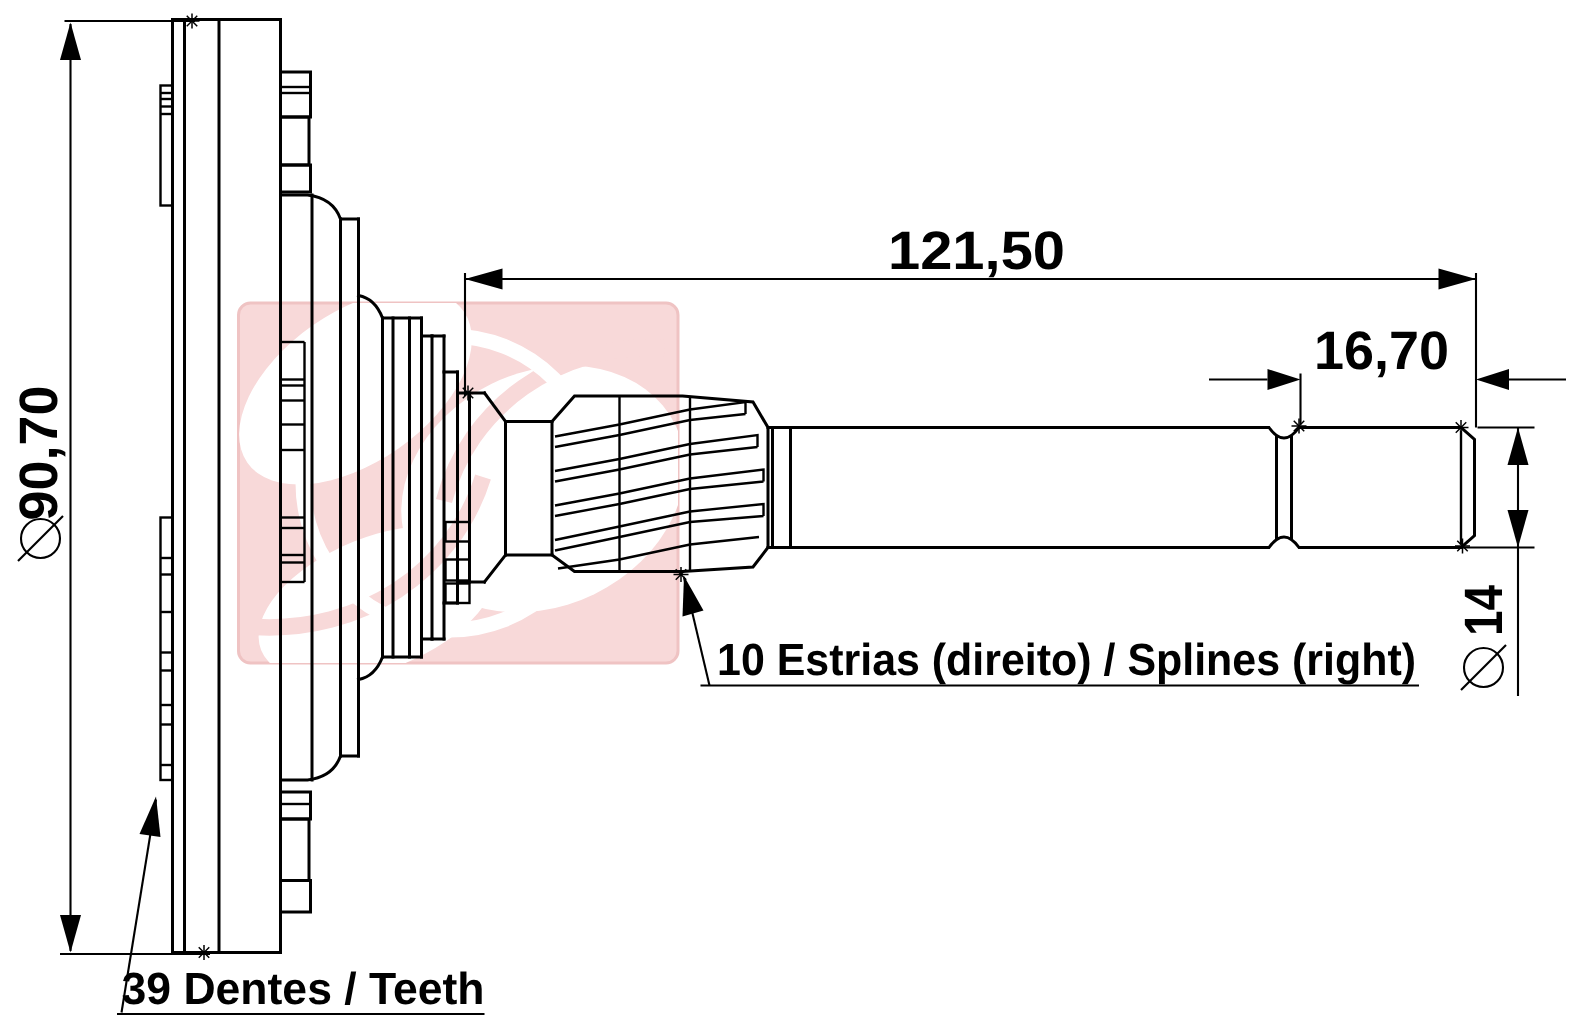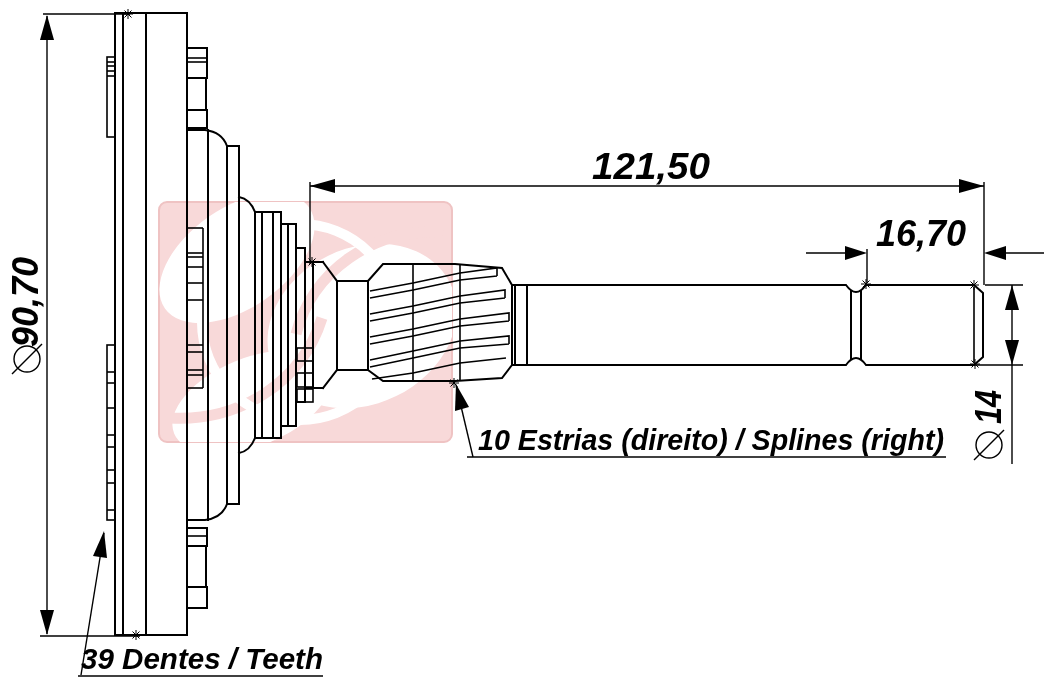--- a/index.html
+++ b/index.html
@@ -1,16 +1,16 @@
 <!DOCTYPE html>
 <html><head>
 <meta charset="utf-8">
 <style>
   html,body{margin:0;padding:0;background:#ffffff;}
-  .stage{width:1051px;height:688px;position:relative;background:#fff;overflow:hidden;font-style:italic;}
+  .stage{width:1051px;height:688px;position:relative;background:#fff;overflow:hidden;}
   svg{display:block;}
   .part-line{stroke:#000;stroke-width:2;fill:none;stroke-linecap:square;}
   .thin-line{stroke:#000;stroke-width:1.6;fill:none;}
   .dim-line{stroke:#000;stroke-width:1.4;fill:none;}
   .arrow{fill:#000;stroke:none;}
   .dim-text{font-family:"Liberation Sans","DejaVu Sans",sans-serif;font-weight:bold;font-size:36px;fill:#000;}
   .callout-text{font-family:"Liberation Sans","DejaVu Sans",sans-serif;font-weight:bold;font-size:30px;fill:#000;}
   .snap{stroke:#000;stroke-width:1;}
 </style>
 </head>

